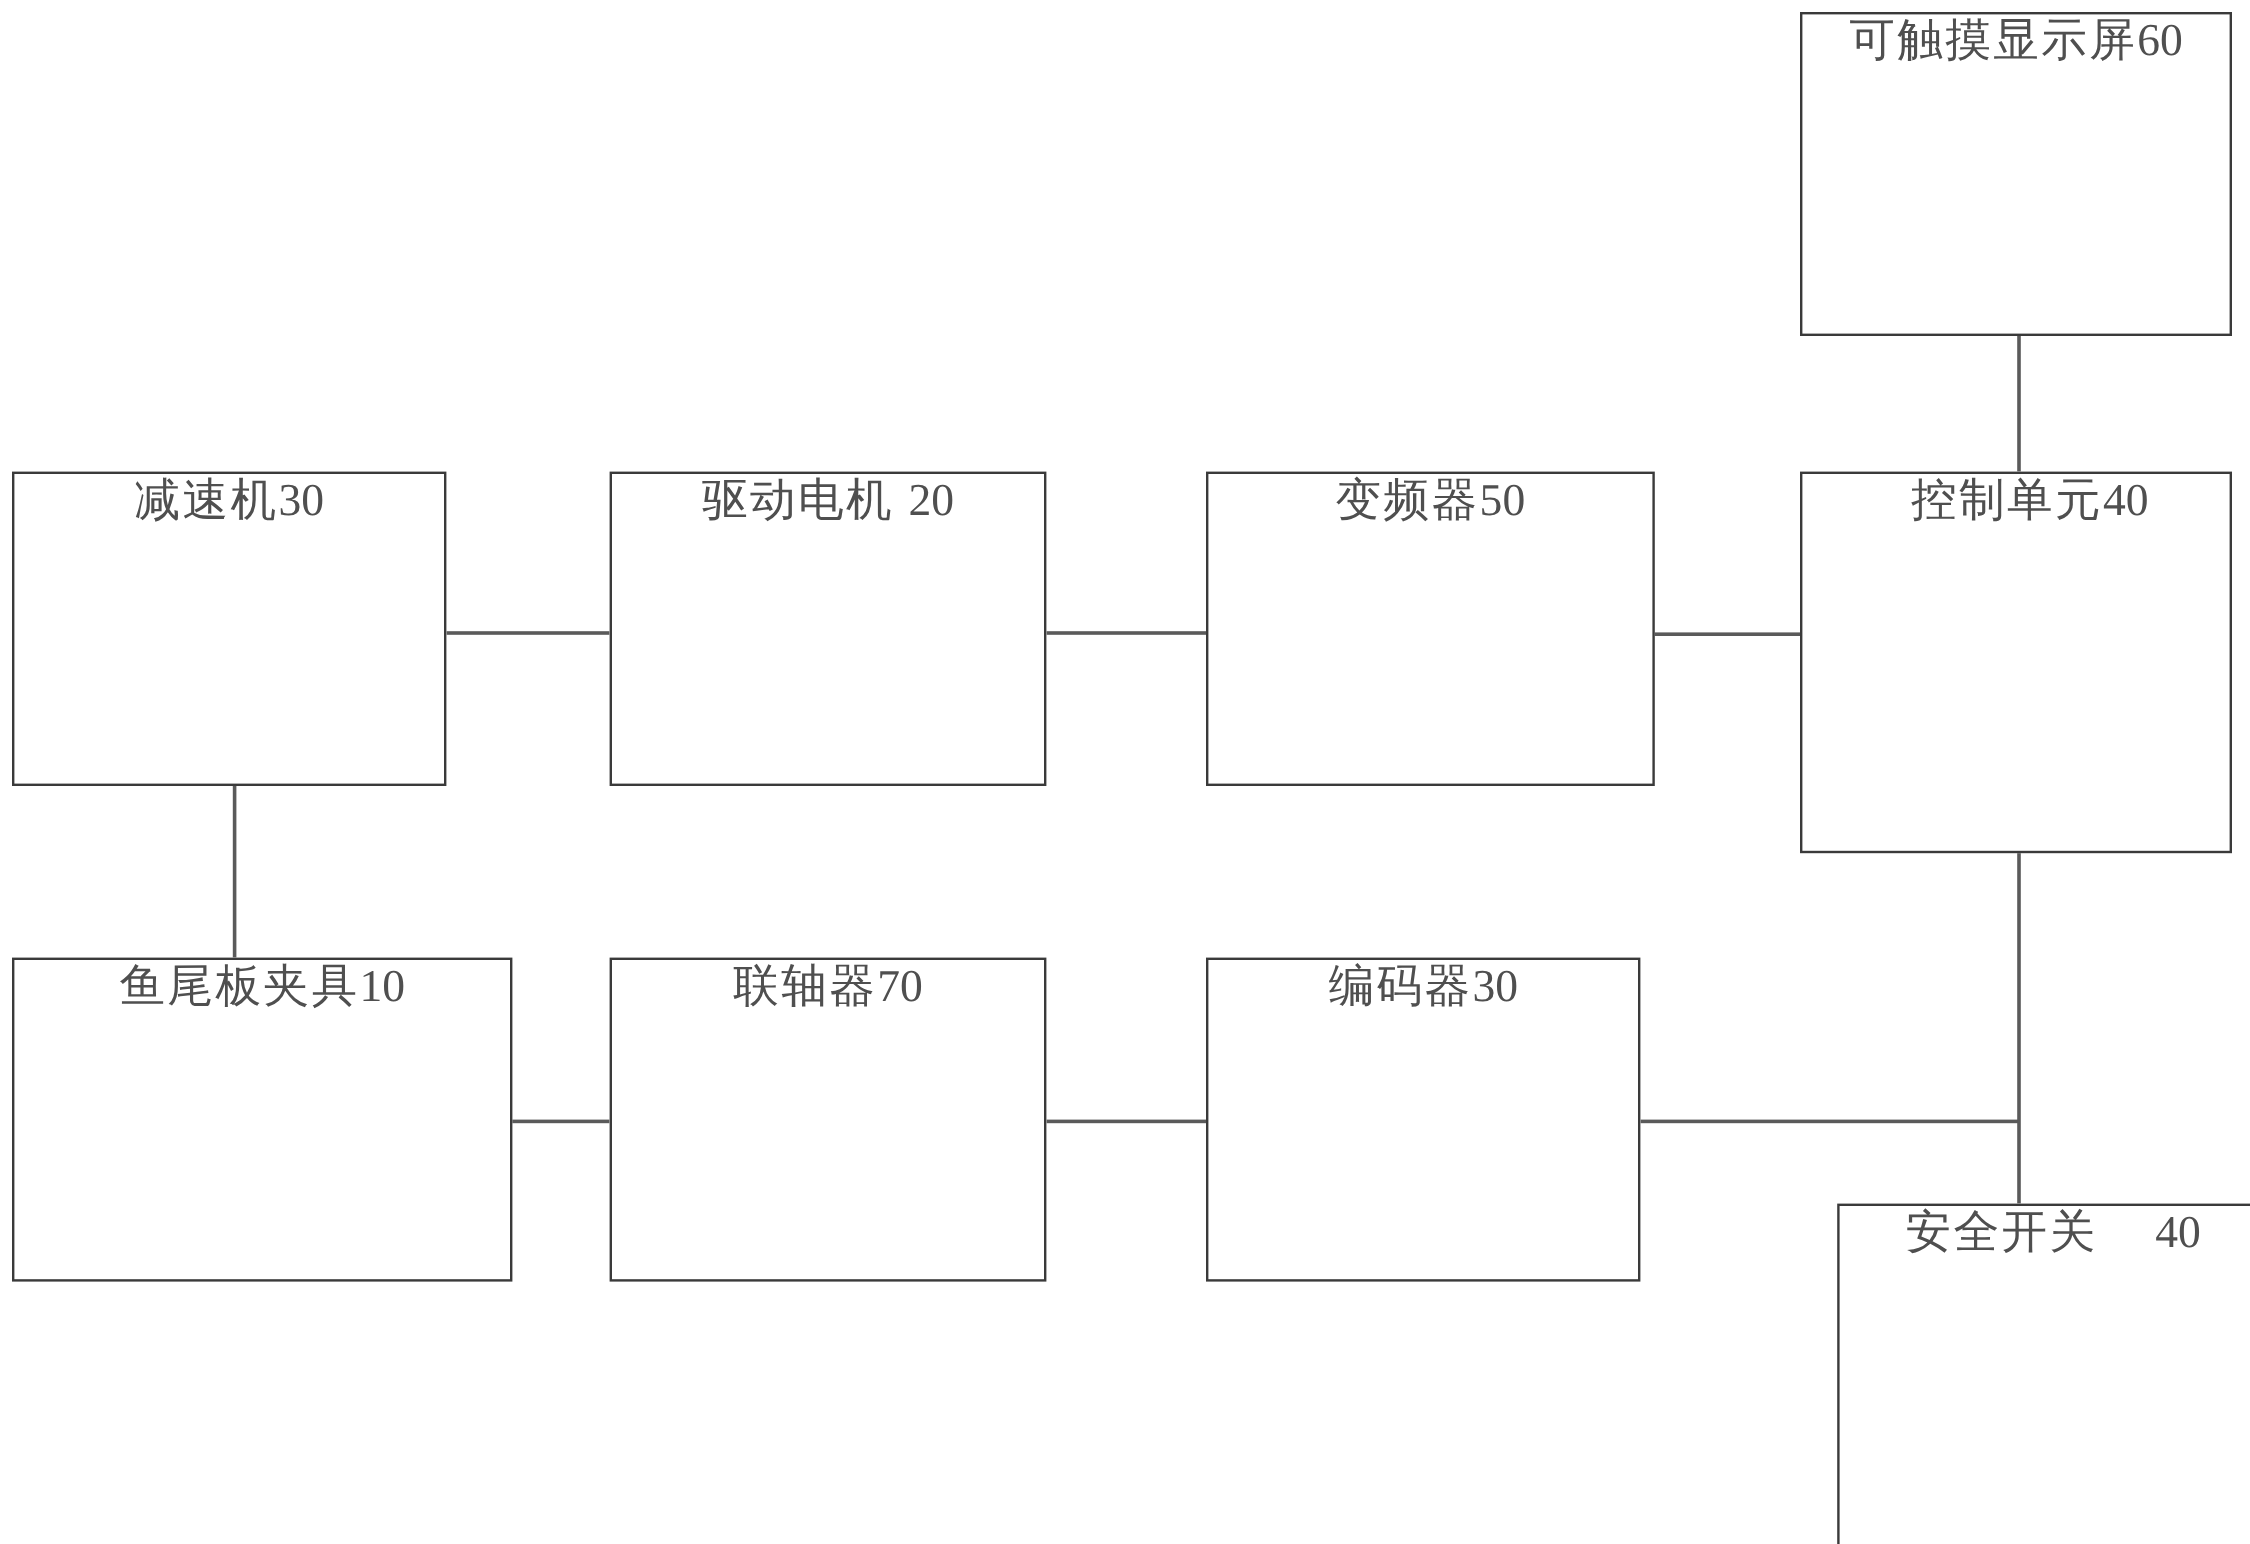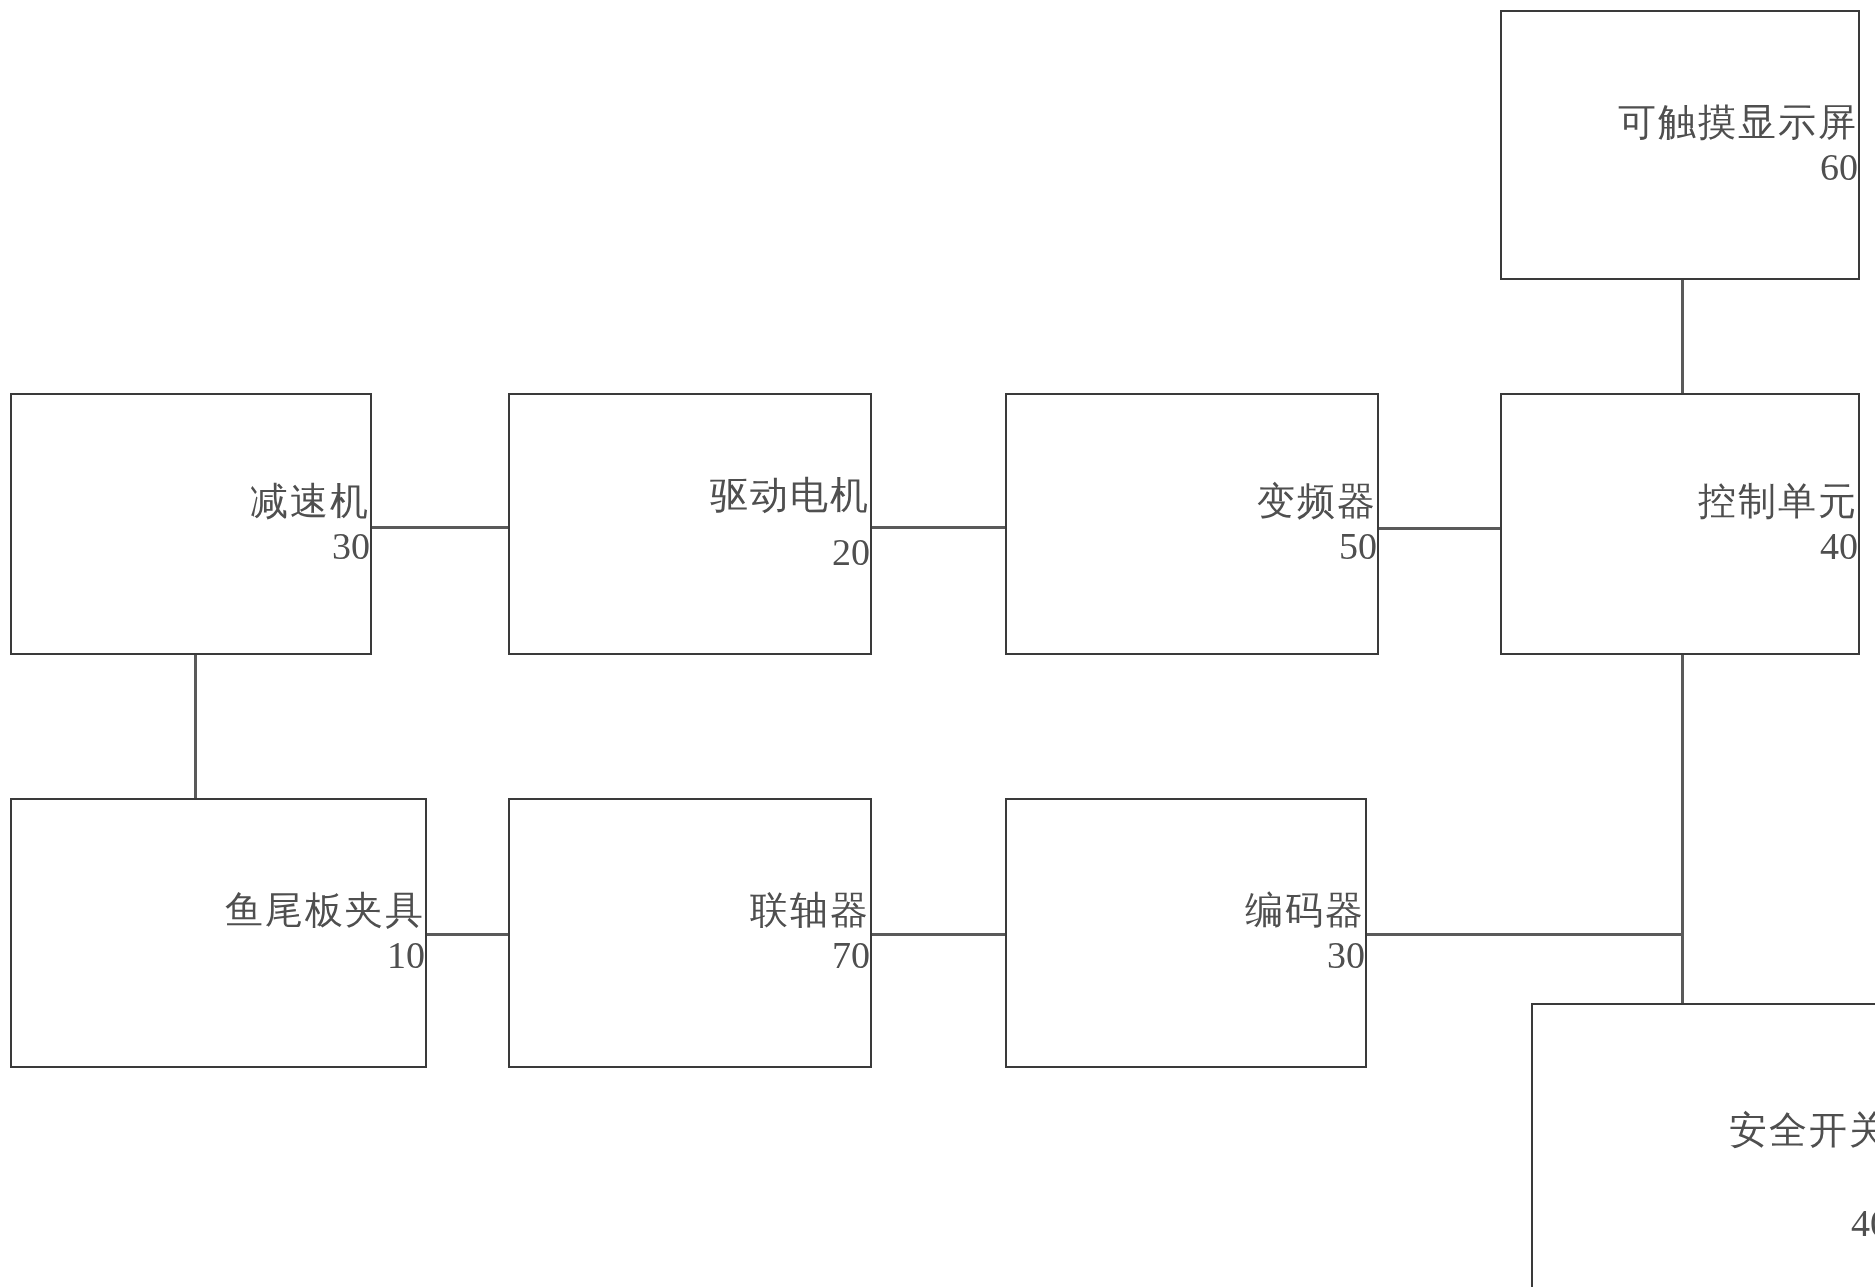--- a/index.html
+++ b/index.html
@@ -16,22 +16,22 @@
     height: 1287px;
     background: #ffffff;
     overflow: hidden;
   }
   .node {
     position: absolute;
     box-sizing: border-box;
     border: 2px solid #3a3a3a;
     background: #ffffff;
     display: flex;
-    flex-direction: column;
-    align-items: flex-end;
+    flex-direction: row;
+    align-items: flex-start;
     justify-content: center;
     color: #4a4a4a;
     z-index: 2;
   }
   .node .node-label {
     font-size: 38px;
     line-height: 1.18;
     letter-spacing: 2px;
     white-space: nowrap;
     color: #4f4f4f;
@@ -77,21 +77,21 @@
   <div class="node" style="left:508px;top:393px;width:364px;height:262px;gap:12px;">
     <div class="node-label">驱动电机</div>
     <div class="node-ref">20</div>
   </div>
 
   <div class="node" style="left:1005px;top:393px;width:374px;height:262px;">
     <div class="node-label">变频器</div>
     <div class="node-ref">50</div>
   </div>
 
-  <div class="node" style="left:1500px;top:393px;width:360px;height:262px;padding-left:23px;">
+  <div class="node" style="left:1500px;top:393px;width:360px;height:318px;padding-left:23px;">
     <div class="node-label">控制单元</div>
     <div class="node-ref">40</div>
   </div>
 
   <div class="node" style="left:10px;top:798px;width:417px;height:270px;">
     <div class="node-label">鱼尾板夹具</div>
     <div class="node-ref">10</div>
   </div>
 
   <div class="node" style="left:508px;top:798px;width:364px;height:270px;">

